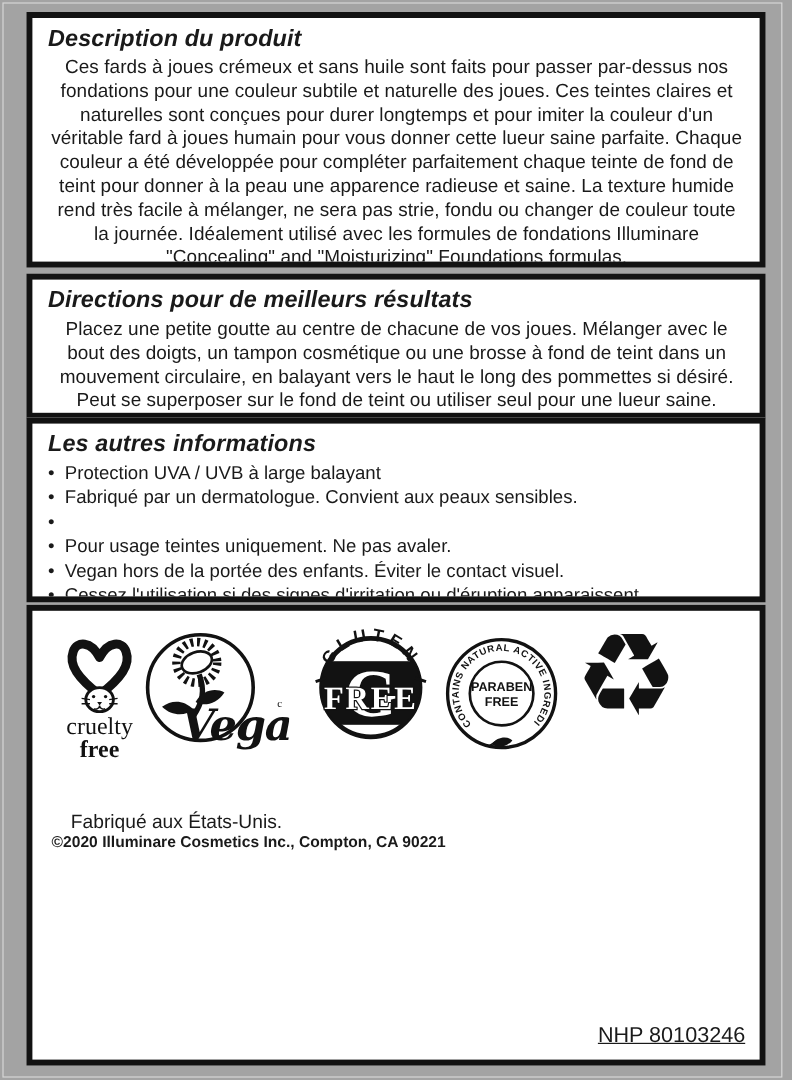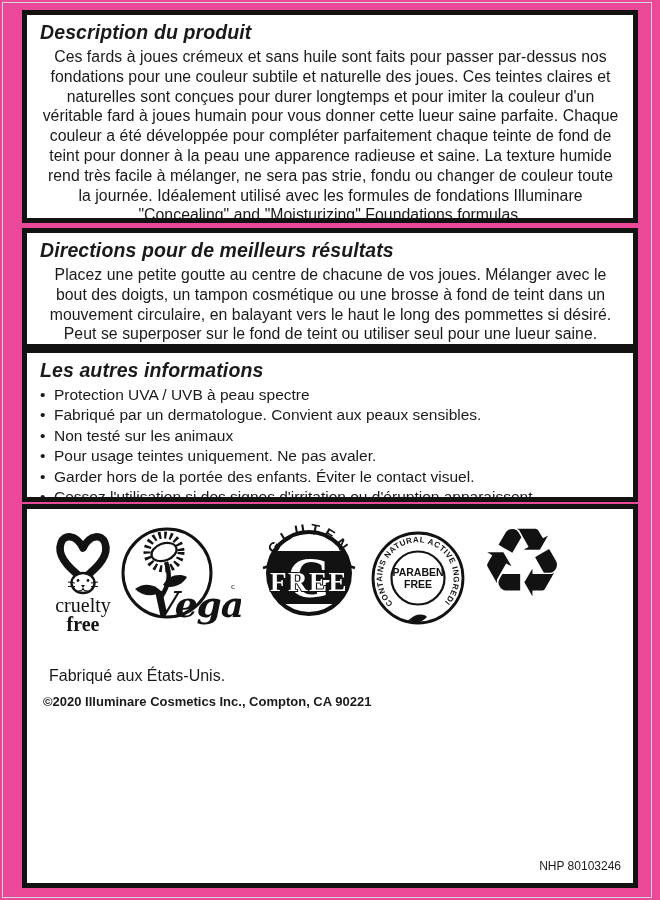--- a/index.html
+++ b/index.html
@@ -1,17 +1,17 @@
 <!DOCTYPE html>
 <html><head>
 <meta charset="utf-8">
 <style>
   html,body{margin:0;padding:0;background:#fff;}
   .canvas{
-    position:relative;width:660px;height:900px;background:#ec4899;
+    position:relative;width:660px;height:900px;background:#a3a3a3;
     font-family:"Liberation Sans",sans-serif;color:#1a1a1a;overflow:hidden;
   }
   .frame{position:absolute;left:2px;top:2px;right:8px;bottom:2px;border:1px solid #d6d6d6;pointer-events:none;}
   .box{
     position:absolute;left:22px;width:616px;border:5px solid #121212;
     box-sizing:border-box;background:#fff;overflow:hidden;
   }
   .box1{top:10px;height:213px;padding:6px 12px 0 13px;}
   .box2{top:228px;height:121px;padding:6px 12px 12px 13px;}
   .box3{top:348px;height:154px;padding:6px 4px 0 13px;}
@@ -20,23 +20,23 @@
   .body-text{margin:0;font-size:15.8px;line-height:19.8px;letter-spacing:.05px;text-align:center;}
   ul.info{list-style:none;margin:0;padding:0;font-size:15.5px;line-height:20.4px;}
   ul.info li{display:flex;}
   ul.info .blt{width:14px;flex:0 0 14px;}
   .badge{position:absolute;}
   .b-cruelty{left:20px;top:18px;}
   .b-vegan{left:92px;top:16px;}
   .b-gluten{left:232px;top:10px;}
   .b-paraben{left:342px;top:20px;}
   .b-recycle{left:452px;top:2px;font-family:"DejaVu Sans",sans-serif;font-size:96px;line-height:104px;color:#121212;}
-  .made{position:absolute;left:16px;top:152px;margin:6px;font-size:16px;}
+  .made{position:absolute;left:16px;top:152px;margin:16px;font-size:16px;}
   .copy{position:absolute;left:16px;top:185px;margin:0;font-size:13px;font-weight:bold;}
-  .nhp{position:absolute;right:12px;bottom:10px;font-size:12px;}
+  .nhp{position:absolute;right:12px;bottom:10px;font-size:18px;text-decoration:underline;}
 </style>
 </head>
 <body>
 
 <div class="canvas">
   <div class="frame"></div>
 
   <section class="box box1">
     <h2>Description du produit</h2>
     <p class="body-text">Ces fards à joues crémeux et sans huile sont faits pour passer par-dessus nos fondations pour une couleur subtile et naturelle des joues. Ces teintes claires et naturelles sont conçues pour durer longtemps et pour imiter la couleur d'un véritable fard à joues humain pour vous donner cette lueur saine parfaite. Chaque couleur a été développée pour compléter parfaitement chaque teinte de fond de teint pour donner à la peau une apparence radieuse et saine. La texture humide rend très facile à mélanger, ne sera pas strie, fondu ou changer de couleur toute la journée. Idéalement utilisé avec les formules de fondations Illuminare "Concealing" and "Moisturizing" Foundations formulas.</p>
@@ -45,37 +45,36 @@
   <section class="box box2">
     <h2>Directions pour de meilleurs résultats</h2>
     <p class="body-text">Placez une petite goutte au centre de chacune de vos joues. Mélanger avec le bout des doigts, un tampon cosmétique ou une brosse à fond de teint dans un mouvement circulaire, en balayant vers le haut le long des pommettes si désiré. Peut se superposer sur le fond de teint ou utiliser seul pour une lueur saine.</p>
   </section>
 
   <section class="box box3">
     <h2>Les autres informations</h2>
     <ul class="info">
       <li>
           <span class="blt">•</span>
-          <span>Protection UVA / UVB à peau spectre</span>
+          <span>Protection UVA / UVB à large balayant</span>
         </li>
       <li>
           <span class="blt">•</span>
           <span>Fabriqué par un dermatologue. Convient aux peaux sensibles.</span>
         </li>
       <li>
           <span class="blt">•</span>
-          <span>Non testé sur les animaux</span>
         </li>
       <li>
           <span class="blt">•</span>
           <span>Pour usage teintes uniquement. Ne pas avaler.</span>
         </li>
       <li>
           <span class="blt">•</span>
-          <span>Garder hors de la portée des enfants. Éviter le contact visuel.</span>
+          <span>Vegan hors de la portée des enfants. Éviter le contact visuel.</span>
         </li>
       <li>
           <span class="blt">•</span>
           <span>Cessez l'utilisation si des signes d'irritation ou d'éruption apparaissent.</span>
         </li>
     </ul>
   </section>
 
   <section class="box box4">
     <div>

